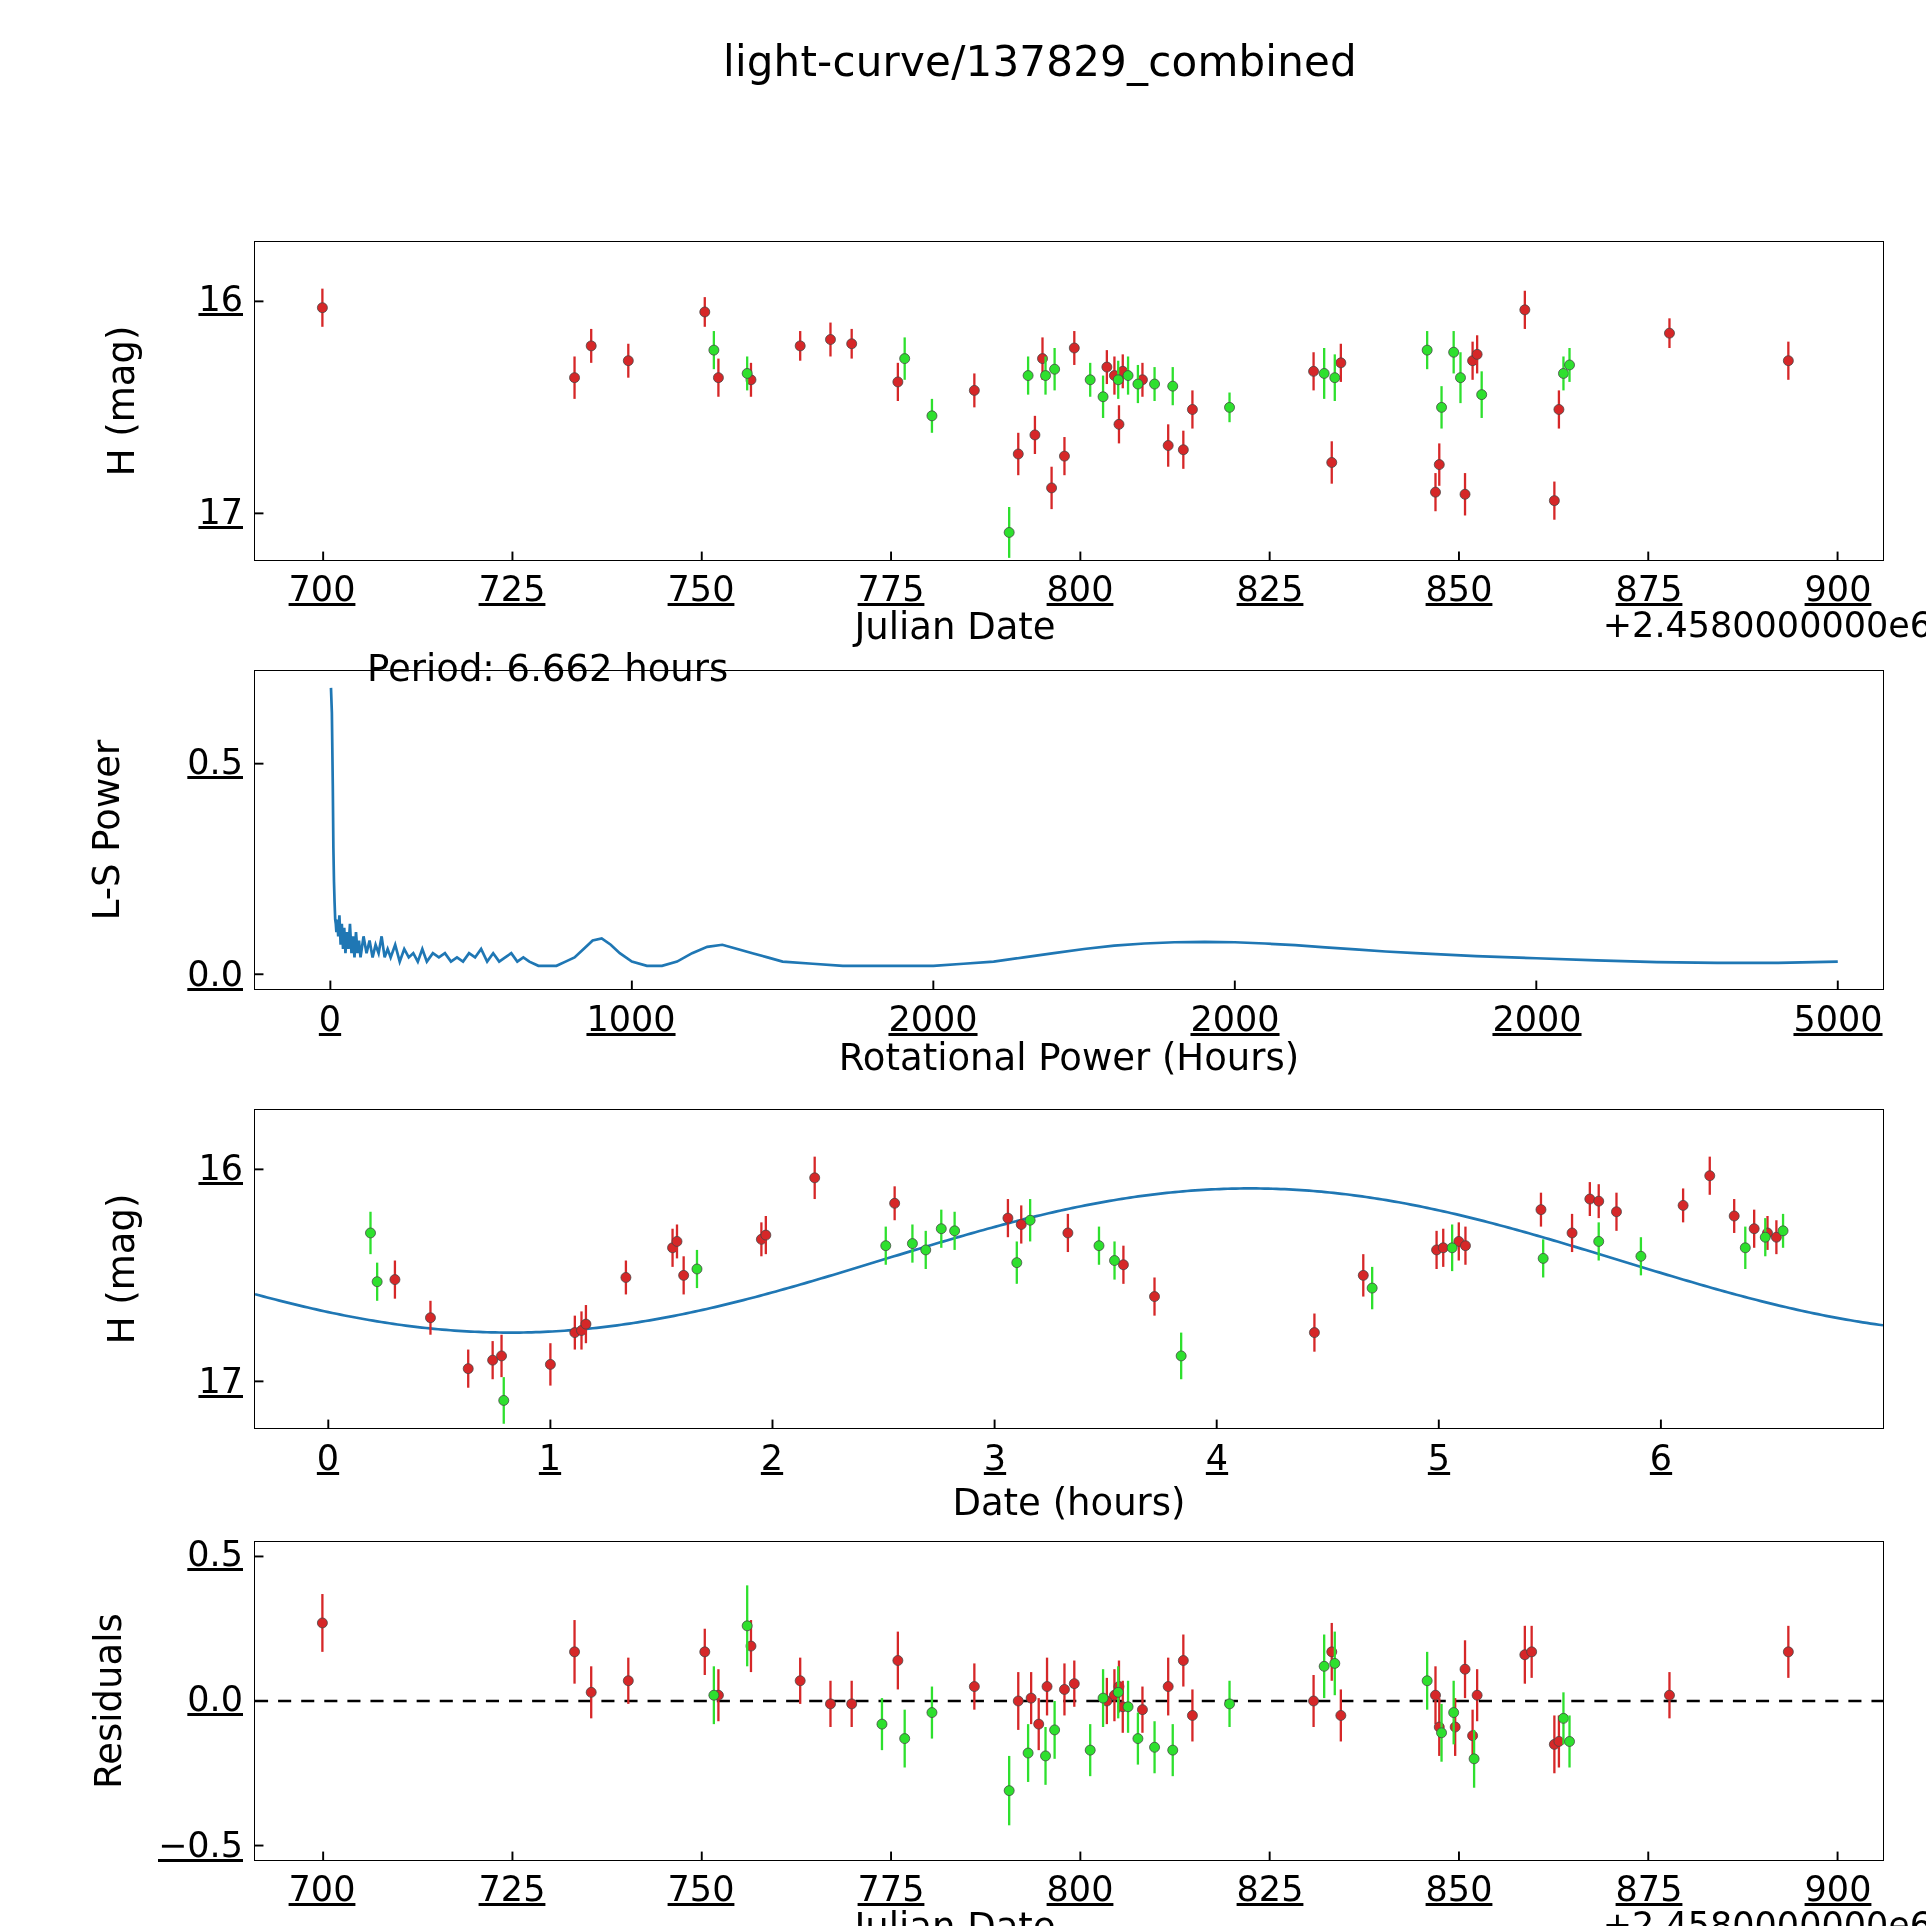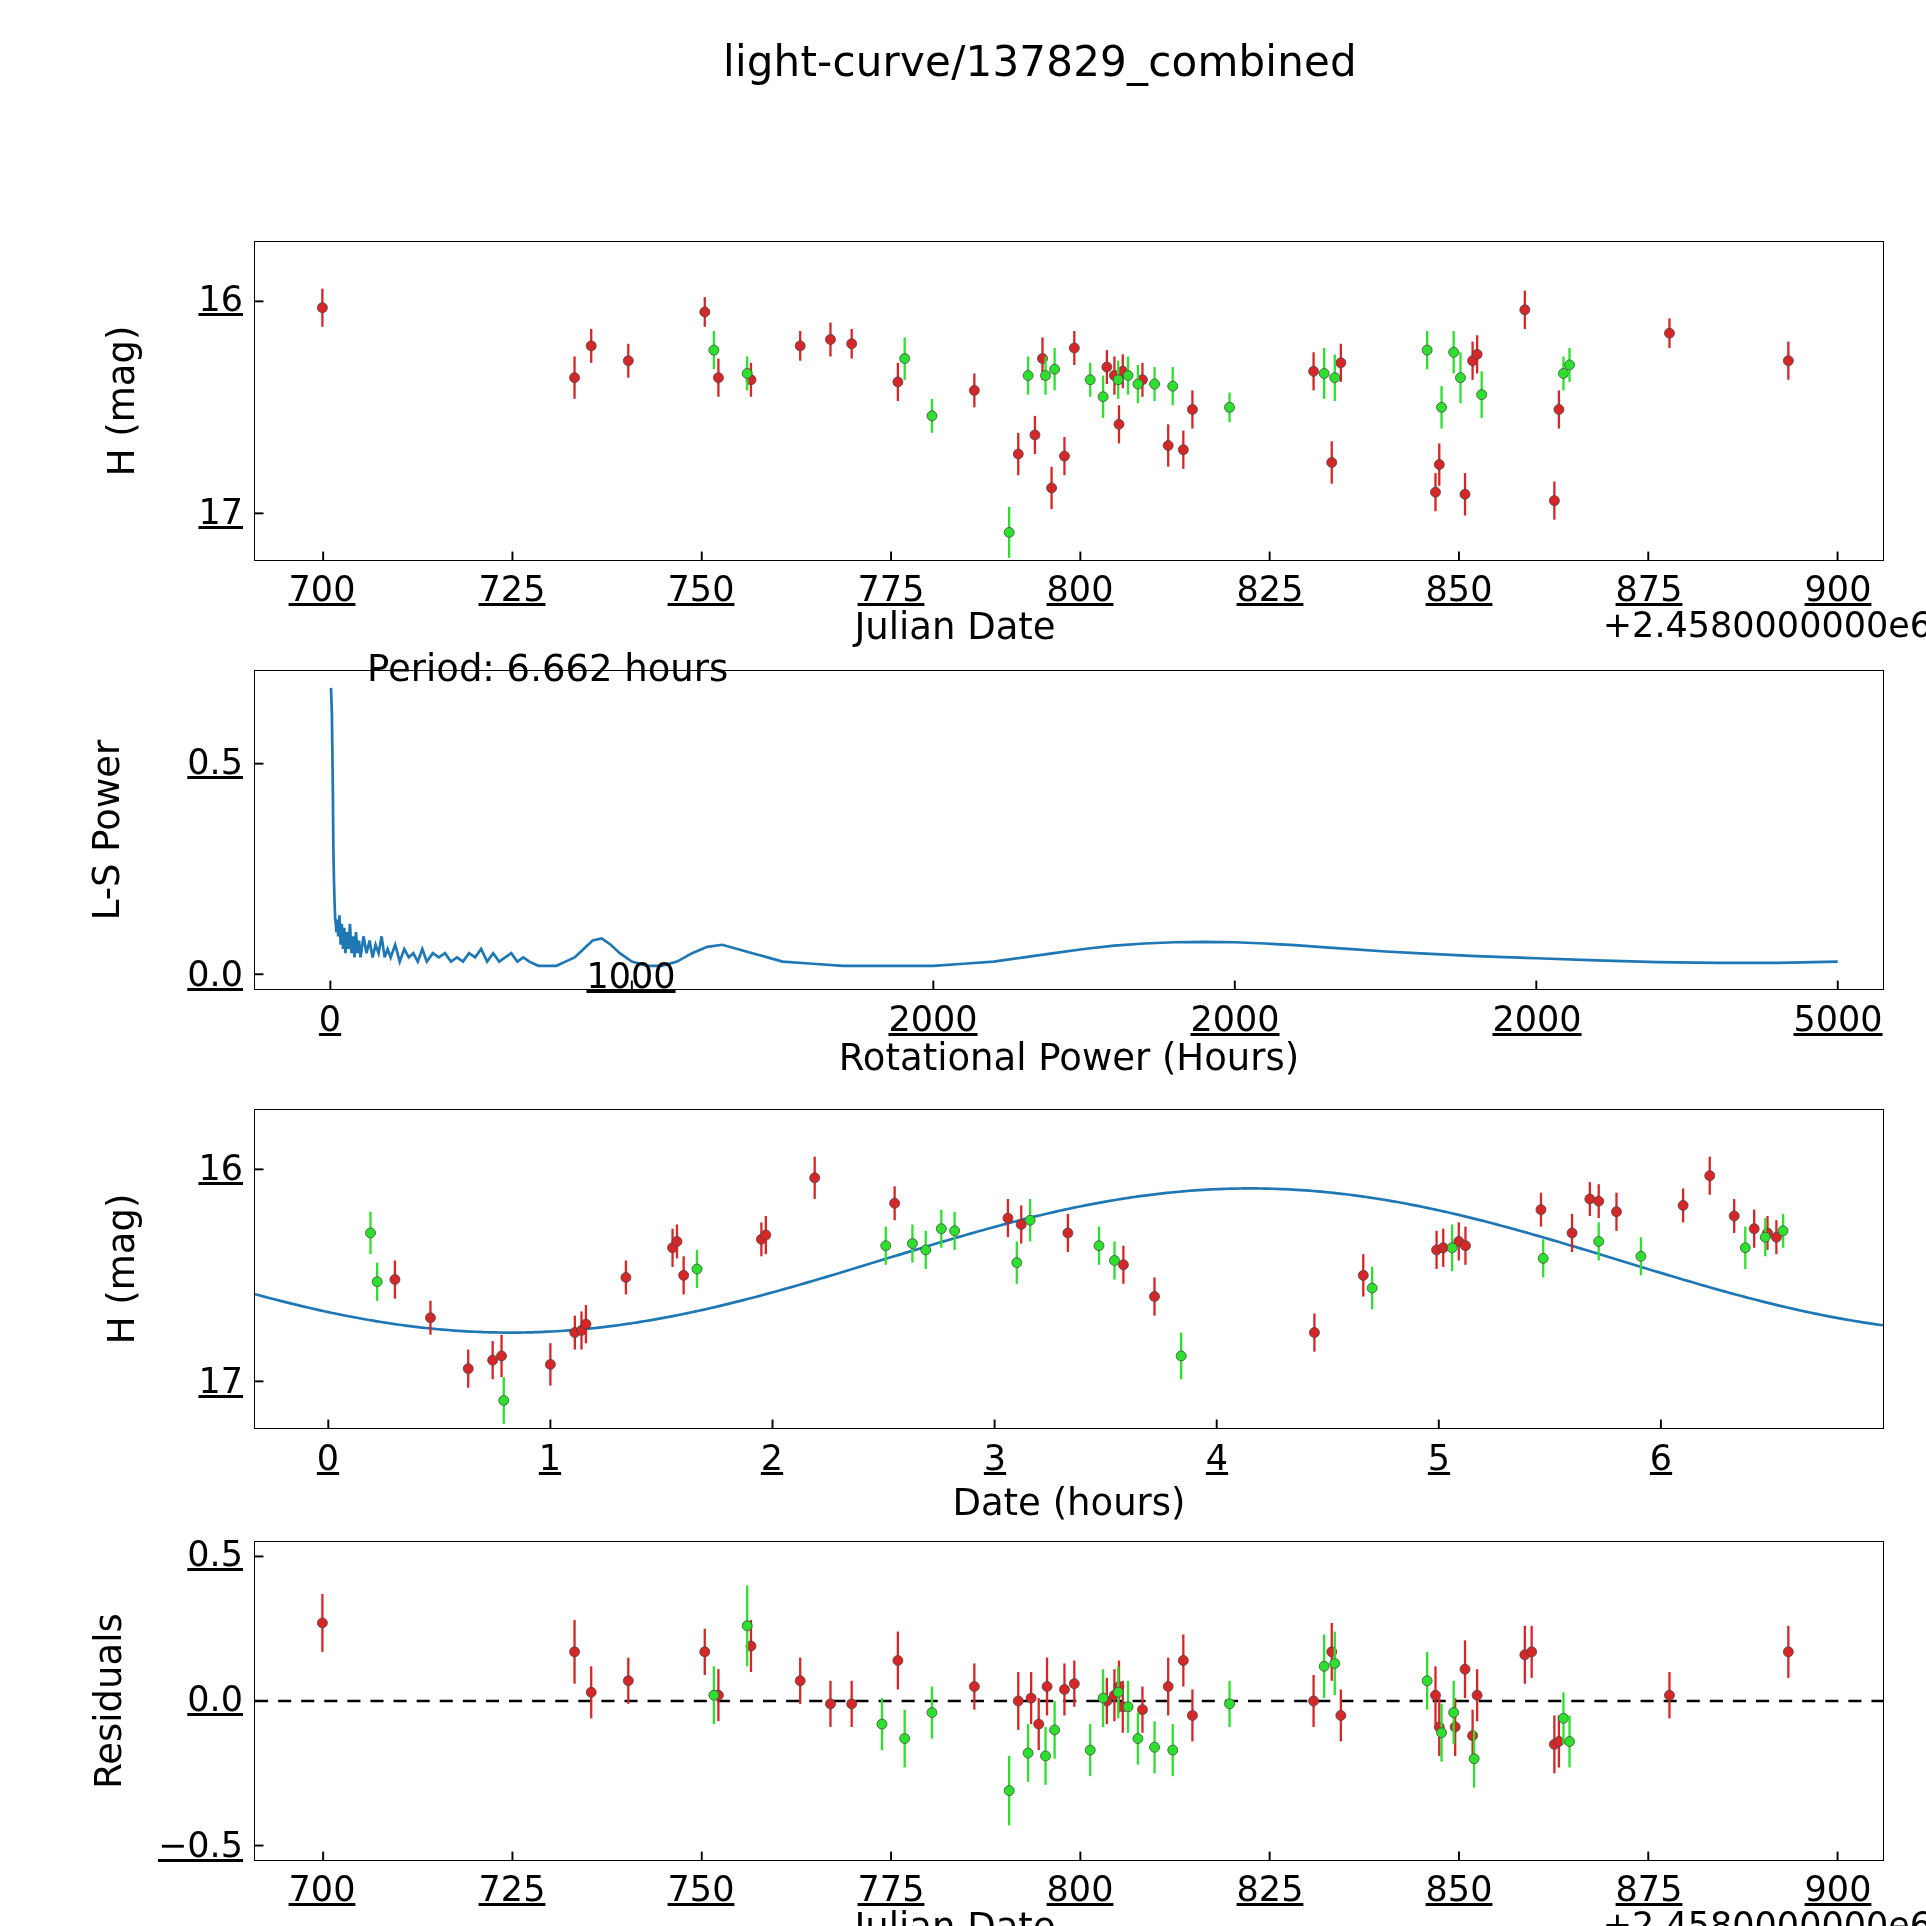--- a/index.html
+++ b/index.html
@@ -582,21 +582,21 @@
       <div class="tick-label" style="left: 701px; top: 569px; transform: translateX(-50%);">750</div>
       <div class="tick-label" style="left: 891px; top: 569px; transform: translateX(-50%);">775</div>
       <div class="tick-label" style="left: 1080px; top: 569px; transform: translateX(-50%);">800</div>
       <div class="tick-label" style="left: 1270px; top: 569px; transform: translateX(-50%);">825</div>
       <div class="tick-label" style="left: 1459px; top: 569px; transform: translateX(-50%);">850</div>
       <div class="tick-label" style="left: 1649px; top: 569px; transform: translateX(-50%);">875</div>
       <div class="tick-label" style="left: 1838px; top: 569px; transform: translateX(-50%);">900</div>
       <div class="tick-label" style="left: 243px; top: 279px; transform: translateX(-100%);">16</div>
       <div class="tick-label" style="left: 243px; top: 492px; transform: translateX(-100%);">17</div>
       <div class="tick-label" style="left: 330px; top: 999px; transform: translateX(-50%);">0</div>
-      <div class="tick-label" style="left: 631px; top: 956px; transform: translateX(-50%);">1000</div>
+      <div class="tick-label" style="left: 631px; top: 999px; transform: translateX(-50%);">1000</div>
       <div class="tick-label" style="left: 933px; top: 999px; transform: translateX(-50%);">2000</div>
       <div class="tick-label" style="left: 1235px; top: 999px; transform: translateX(-50%);">2000</div>
       <div class="tick-label" style="left: 1537px; top: 999px; transform: translateX(-50%);">2000</div>
       <div class="tick-label" style="left: 1838px; top: 999px; transform: translateX(-50%);">5000</div>
       <div class="tick-label" style="left: 243px; top: 954px; transform: translateX(-100%);">0.0</div>
       <div class="tick-label" style="left: 243px; top: 742px; transform: translateX(-100%);">0.5</div>
       <div class="tick-label" style="left: 328px; top: 1438px; transform: translateX(-50%);">0</div>
       <div class="tick-label" style="left: 550px; top: 1438px; transform: translateX(-50%);">1</div>
       <div class="tick-label" style="left: 772px; top: 1438px; transform: translateX(-50%);">2</div>
       <div class="tick-label" style="left: 995px; top: 1438px; transform: translateX(-50%);">3</div>

